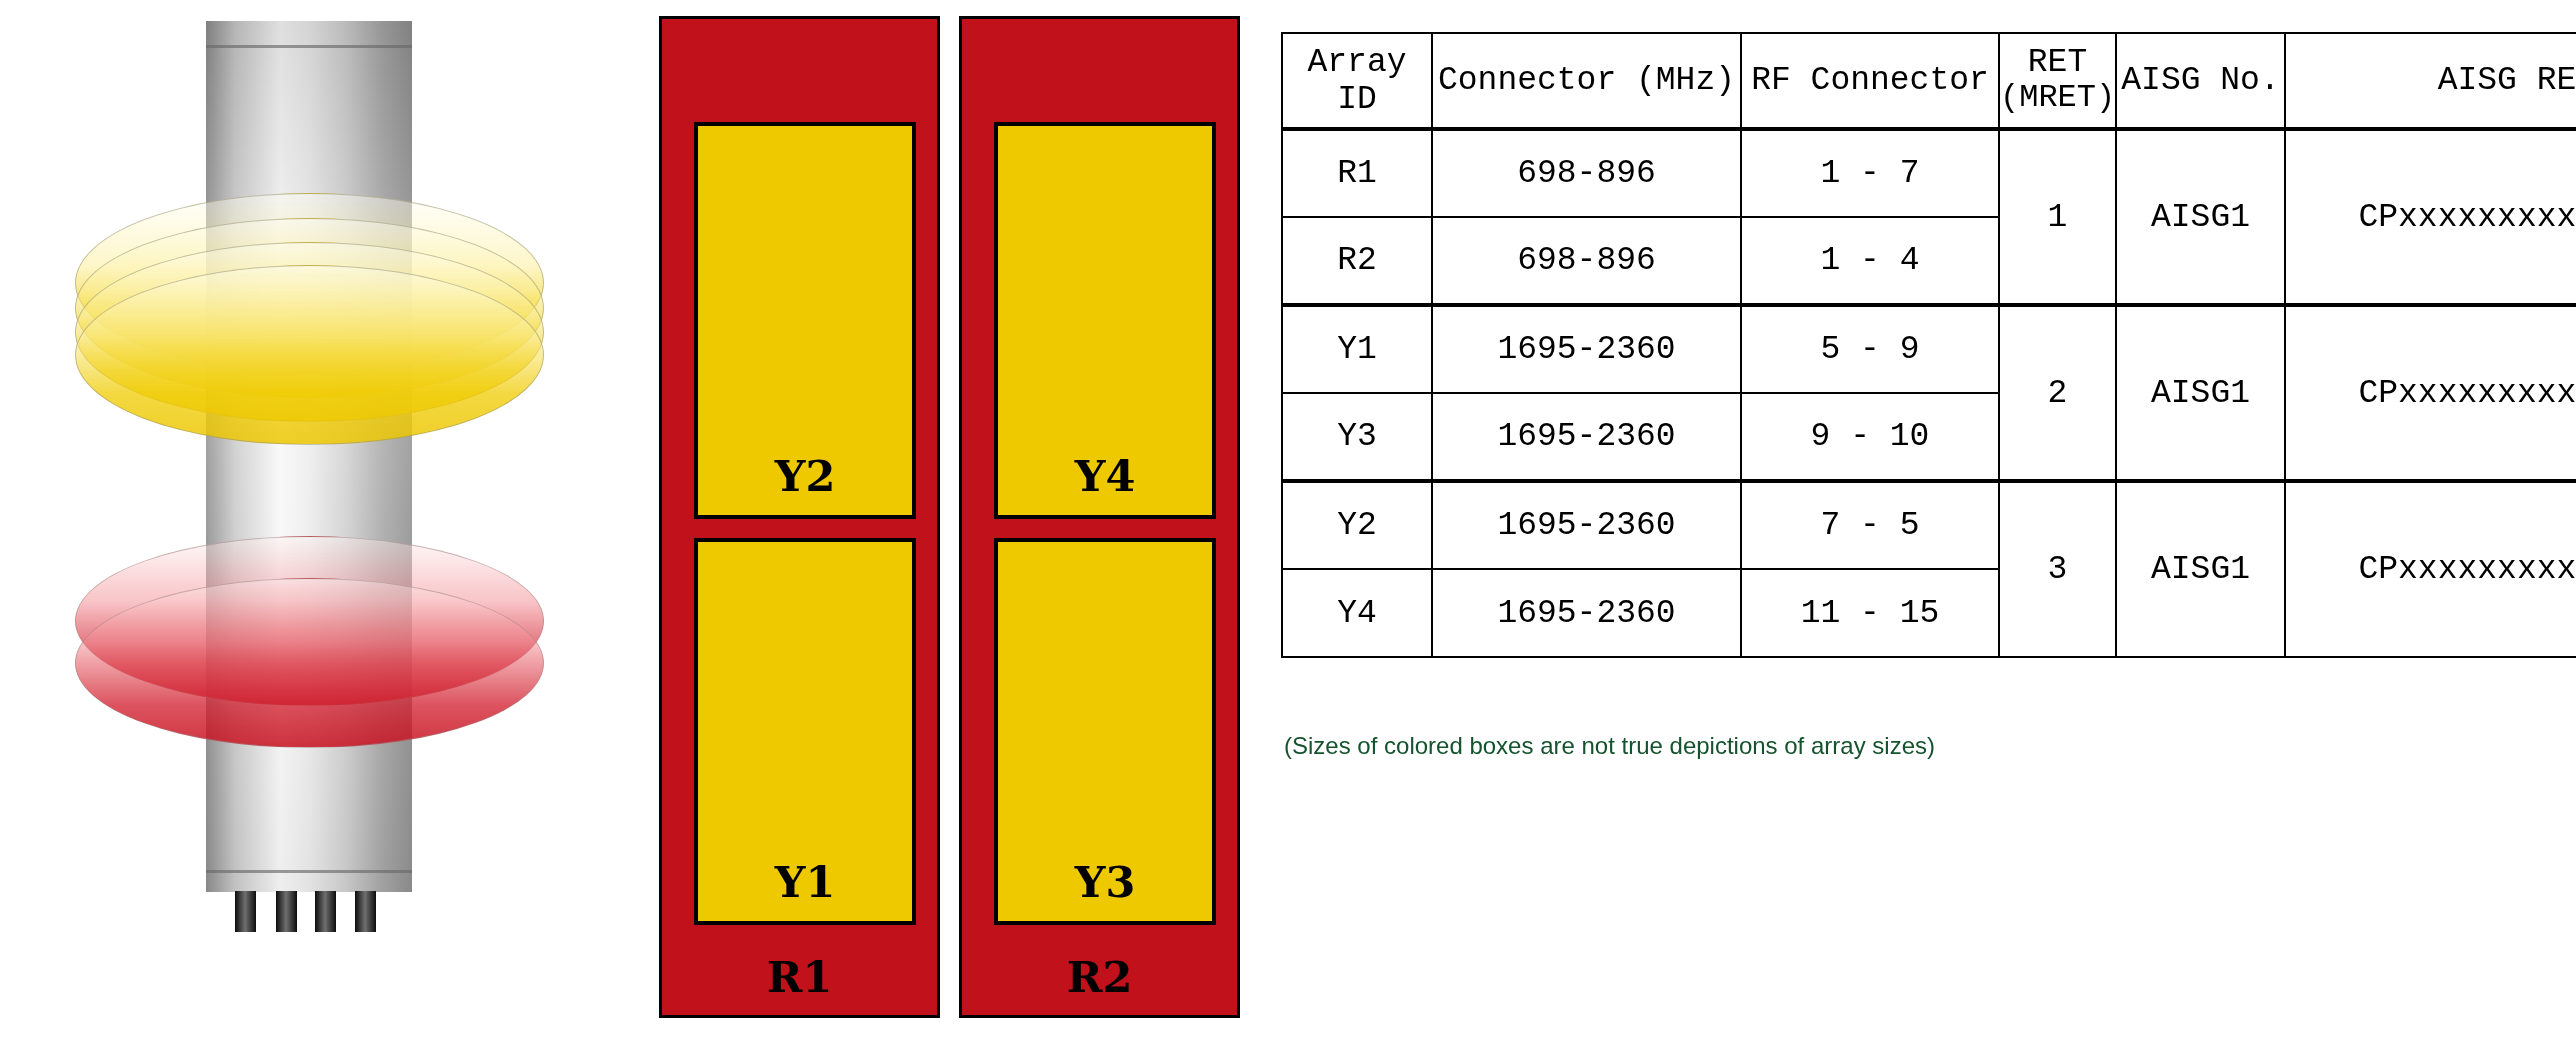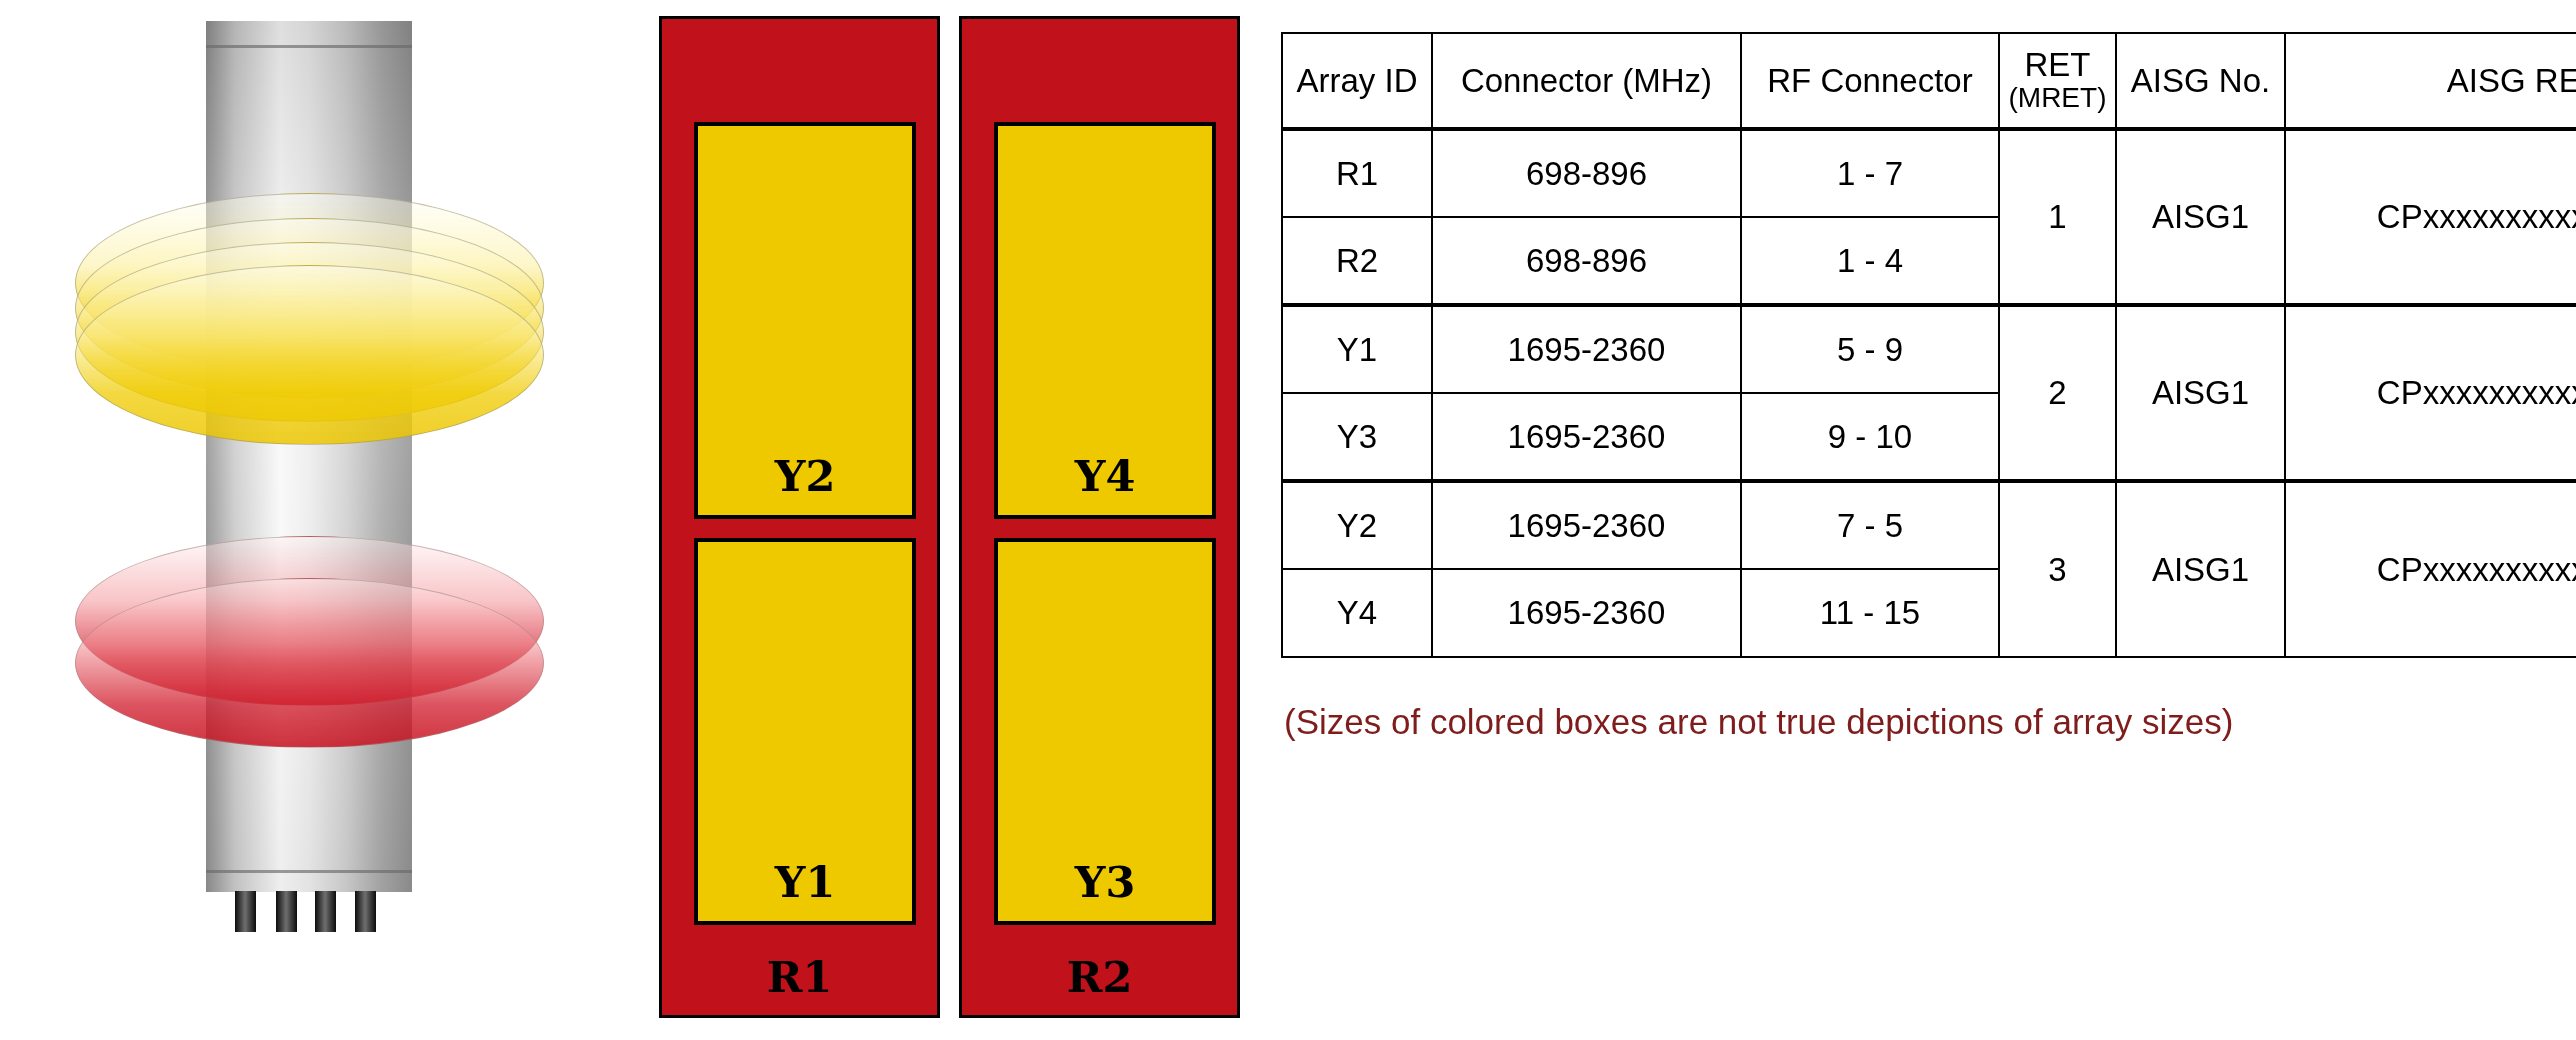--- a/index.html
+++ b/index.html
@@ -43,32 +43,32 @@
                font-family:"DejaVu Serif","Liberation Serif",serif;font-weight:bold;
                font-size:43px;color:#000;}
   .panel-label{position:absolute;bottom:12.4px;left:0;width:100%;text-align:center;
                font-family:"DejaVu Serif","Liberation Serif",serif;font-weight:bold;
                font-size:43px;color:#000;}
 
   
   table.spec{position:absolute;left:1281px;top:32px;width:1546px;
              border-collapse:collapse;table-layout:fixed;background:#fff;}
   table.spec td,table.spec th{border:2.6px solid #000;text-align:center;vertical-align:middle;
-             font-weight:normal;font-size:33px;padding:0;color:#000;background:#fff;}
+             font-weight:normal;font-size:33px;padding:0;color:#000;background:#fff;font-family:Liberation Mono, monospace;}
   table.spec thead tr{height:96px;}
   table.spec thead th{border-bottom-width:4.6px;}
   table.spec tbody tr{height:88px;}
   tr.group-start td{border-top-width:4.6px;}
   td.red-cell{background:#C1121C;}
   td.yellow-cell{background:#EEC900;}
   .ret-head{line-height:1.05;}
-  .ret-sub{display:block;font-size:28px;}
+  .ret-sub{display:block;font-size:32px;}
 
   
-  .footnote{position:absolute;left:1284px;top:702px;font-size:35px;color:#7f1d1d;}
+  .footnote{position:absolute;left:1284px;top:732px;font-size:24px;color:#14532d;}
 </style>
 </head>
 <body>
 
 <div class="antenna">
   <div class="cylinder">
     <div class="cyl-seam seam-top"></div>
     <div class="cyl-seam seam-bottom"></div>
   </div>
   <div class="beam yellow by1"></div>

